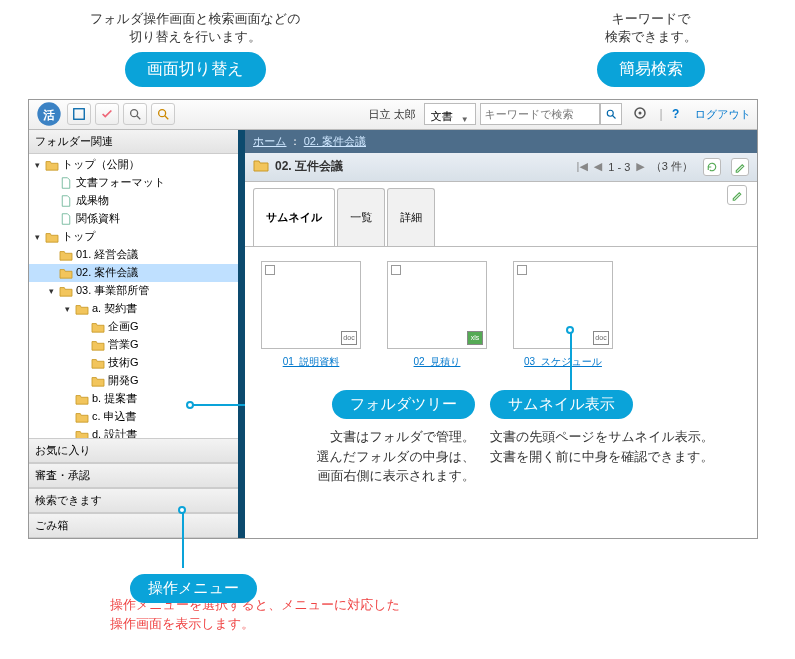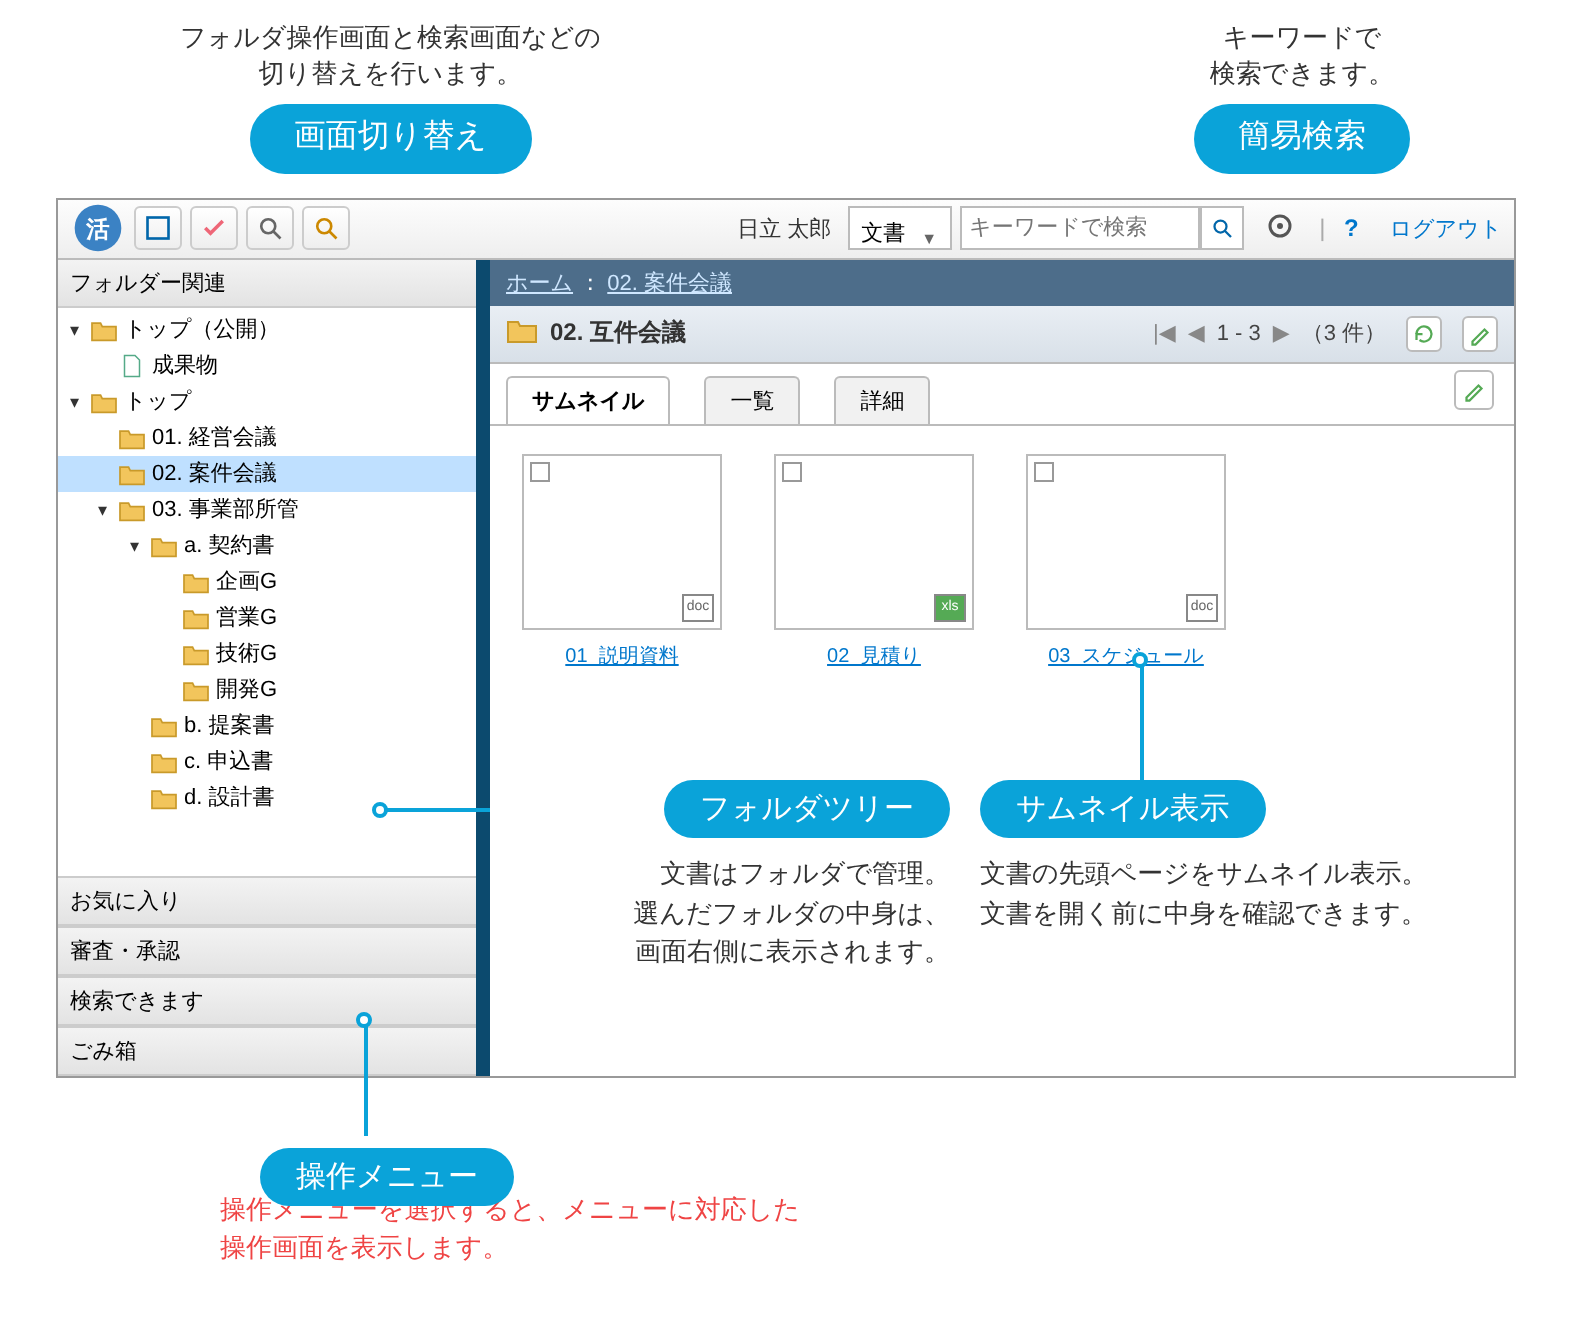--- a/index.html
+++ b/index.html
@@ -49,21 +49,21 @@
   .crumb{background:#4d6d8a;color:#fff;font-size:11px;padding:4px 8px;}
   .crumb a{color:#cfe7ff;text-decoration:underline;cursor:pointer;}
   .folder-title{background:linear-gradient(#e9eef4,#d8e0e8);padding:5px 8px;display:flex;align-items:center;border-bottom:1px solid #bbb;}
   .folder-title .ico{color:#e2a93a;margin-right:6px;}
   .ft-name{font-size:12px;font-weight:bold;color:#333;flex:1;}
   .pager{font-size:11px;color:#444;display:flex;align-items:center;gap:6px;}
   .pager .nav{color:#888;cursor:pointer;}
   .pager .tool{width:18px;height:18px;border:1px solid #bbb;border-radius:3px;background:#fff;display:inline-flex;align-items:center;justify-content:center;cursor:pointer;margin-left:4px;}
 
   .tabs{display:flex;border-bottom:1px solid #bbb;padding:6px 8px 0 8px;position:relative;}
-  .tab{border:1px solid #bbb;border-bottom:none;padding:4px 12px;font-size:11px;margin-right:17px;background:#f1f1f1;cursor:pointer;border-top-left-radius:3px;border-top-right-radius:3px;}
+  .tab{border:1px solid #bbb;border-bottom:none;padding:21px 12px;font-size:11px;margin-right:2px;background:#f1f1f1;cursor:pointer;border-top-left-radius:3px;border-top-right-radius:3px;}
   .tab.active{background:#fff;font-weight:bold;}
   .tabs .edit-btn{position:absolute;right:10px;top:3px;width:20px;height:20px;border:1px solid #bbb;border-radius:3px;background:#fff;display:flex;align-items:center;justify-content:center;cursor:pointer;}
 
   .thumbs{display:flex;gap:26px;padding:14px 16px;}
   .thumb{width:100px;}
   .thumb .card{width:100px;height:88px;border:1px solid #bbb;background:#fff;position:relative;padding:6px;font-size:7px;color:#666;display:flex;align-items:center;justify-content:center;text-align:center;}
   .thumb .chk{position:absolute;top:3px;left:3px;width:10px;height:10px;border:1px solid #999;background:#fff;}
   .thumb .ext{position:absolute;bottom:3px;right:3px;width:16px;height:14px;border:1px solid #888;font-size:7px;display:flex;align-items:center;justify-content:center;background:#fff;}
   .thumb .cap{font-size:10px;color:#07c;text-decoration:underline;margin-top:6px;display:block;text-align:center;cursor:pointer;}
 
@@ -170,21 +170,39 @@
               </span>
               <span>トップ（公開）</span>
             </div>
             <div class="tnode ind1">
               <span class="twist"></span>
               <span class="ficon doc">
                 <svg width="12" height="12" viewBox="0 0 14 16">
                   <path d="M2 1h7l3 3v11H2z" fill="#fff" stroke="#5a8"></path>
                 </svg>
               </span>
+              <span>文書フォーマット</span>
+            </div>
+            <div class="tnode ind1">
+              <span class="twist"></span>
+              <span class="ficon doc">
+                <svg width="12" height="12" viewBox="0 0 14 16">
+                  <path d="M2 1h7l3 3v11H2z" fill="#fff" stroke="#5a8"></path>
+                </svg>
+              </span>
               <span>成果物</span>
+            </div>
+            <div class="tnode ind1">
+              <span class="twist"></span>
+              <span class="ficon doc">
+                <svg width="12" height="12" viewBox="0 0 14 16">
+                  <path d="M2 1h7l3 3v11H2z" fill="#fff" stroke="#5a8"></path>
+                </svg>
+              </span>
+              <span>関係資料</span>
             </div>
             <div class="tnode ind0">
               <span class="twist">▾</span>
               <span class="ficon folder">
                 <svg width="14" height="12" viewBox="0 0 16 14">
                   <path d="M1 3h5l1 2h8v8H1z" fill="#f2c55c" stroke="#c99a2a"></path>
                 </svg>
               </span>
               <span>トップ</span>
             </div>

